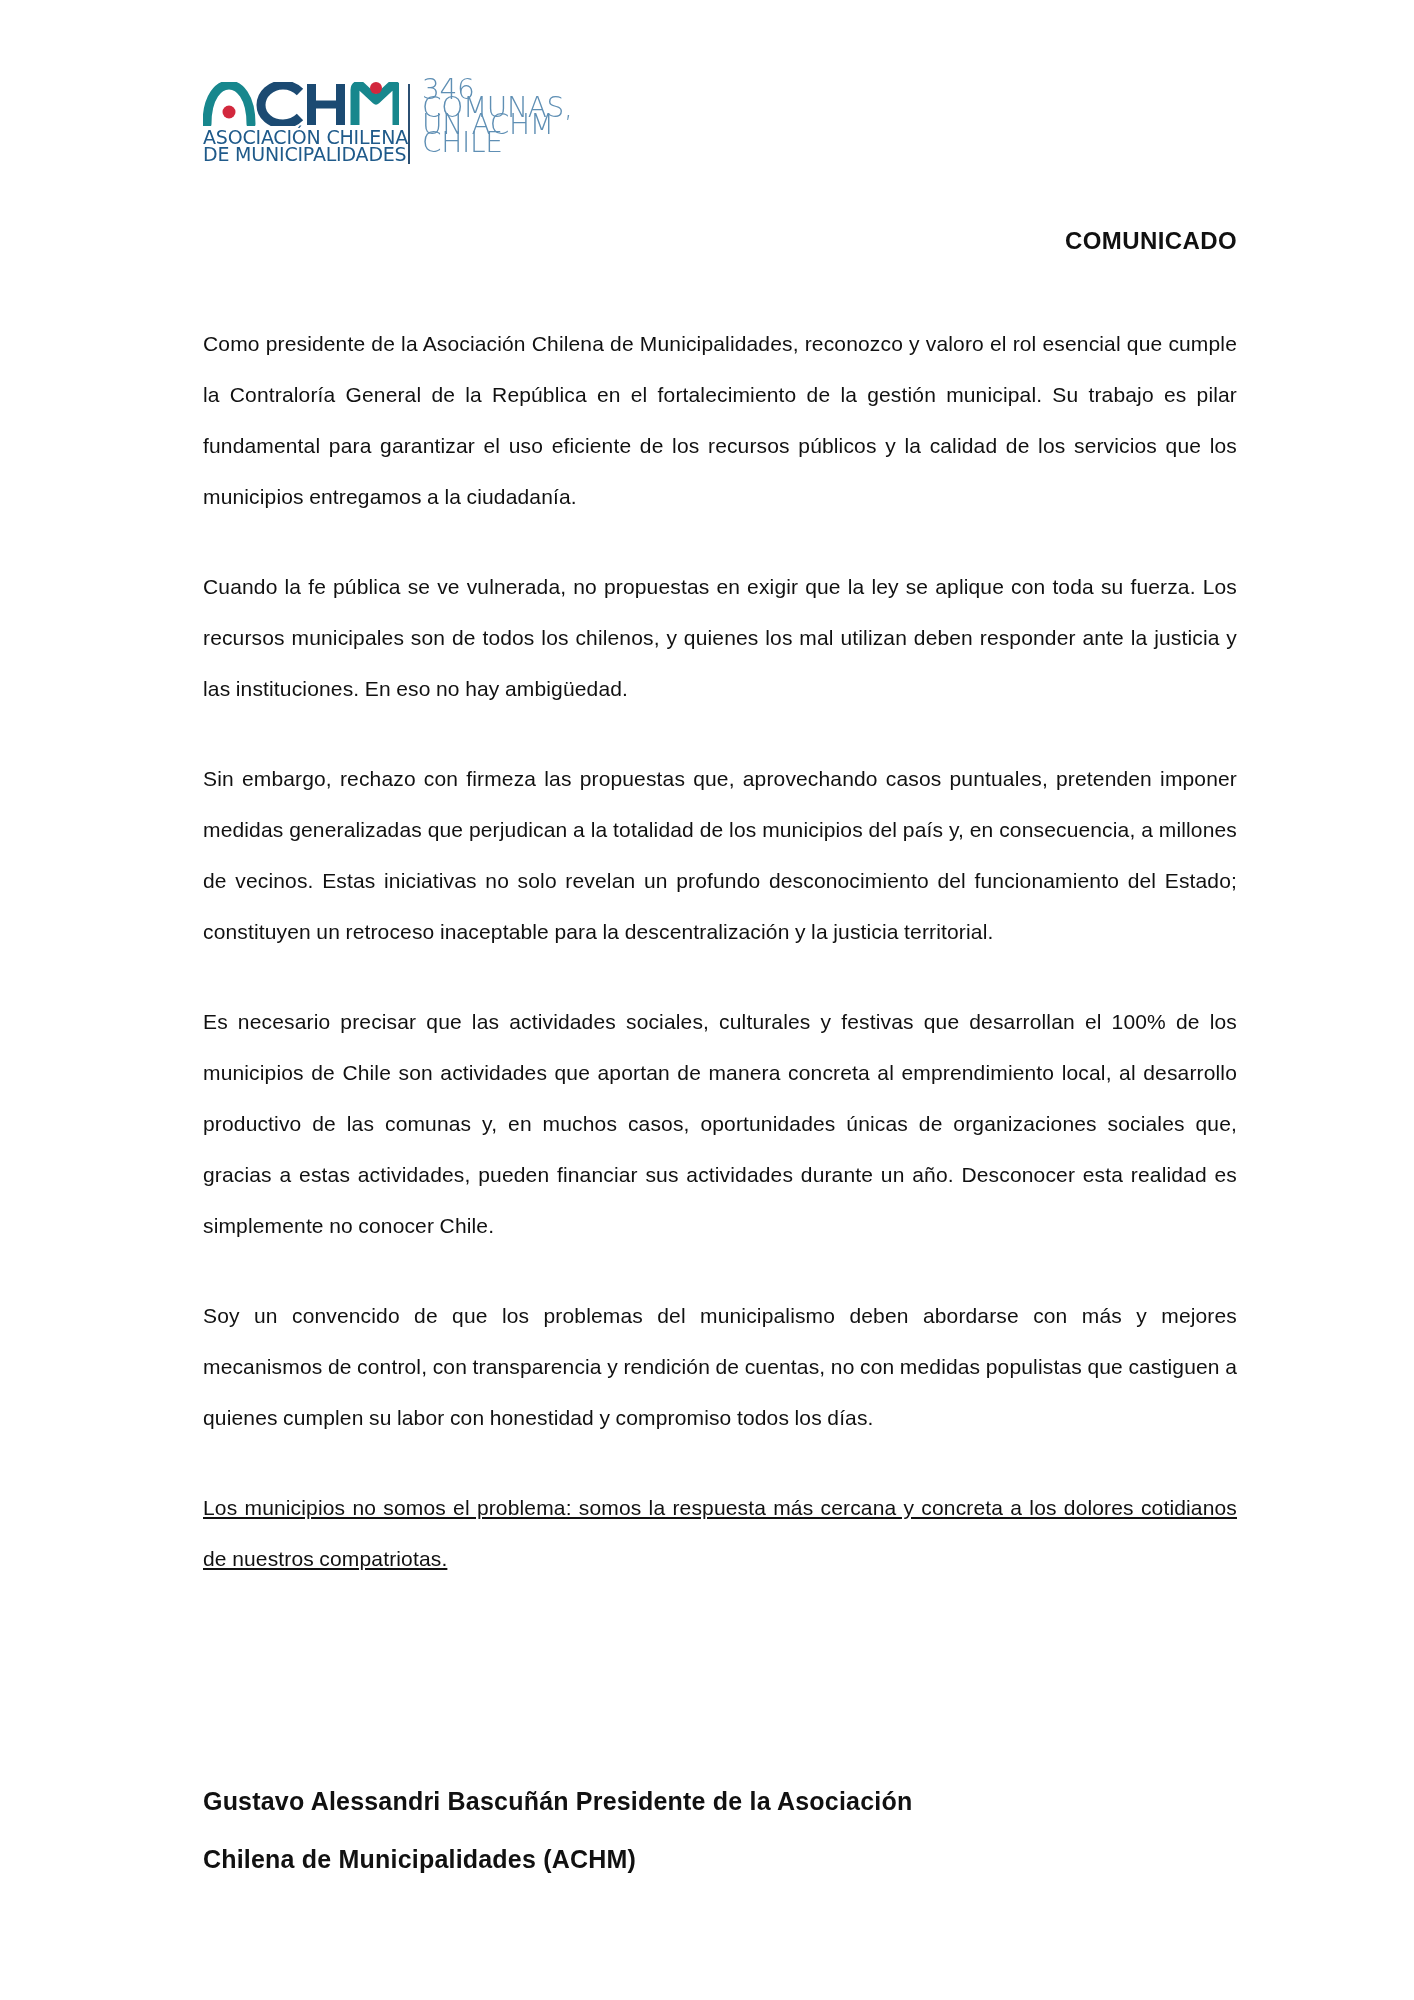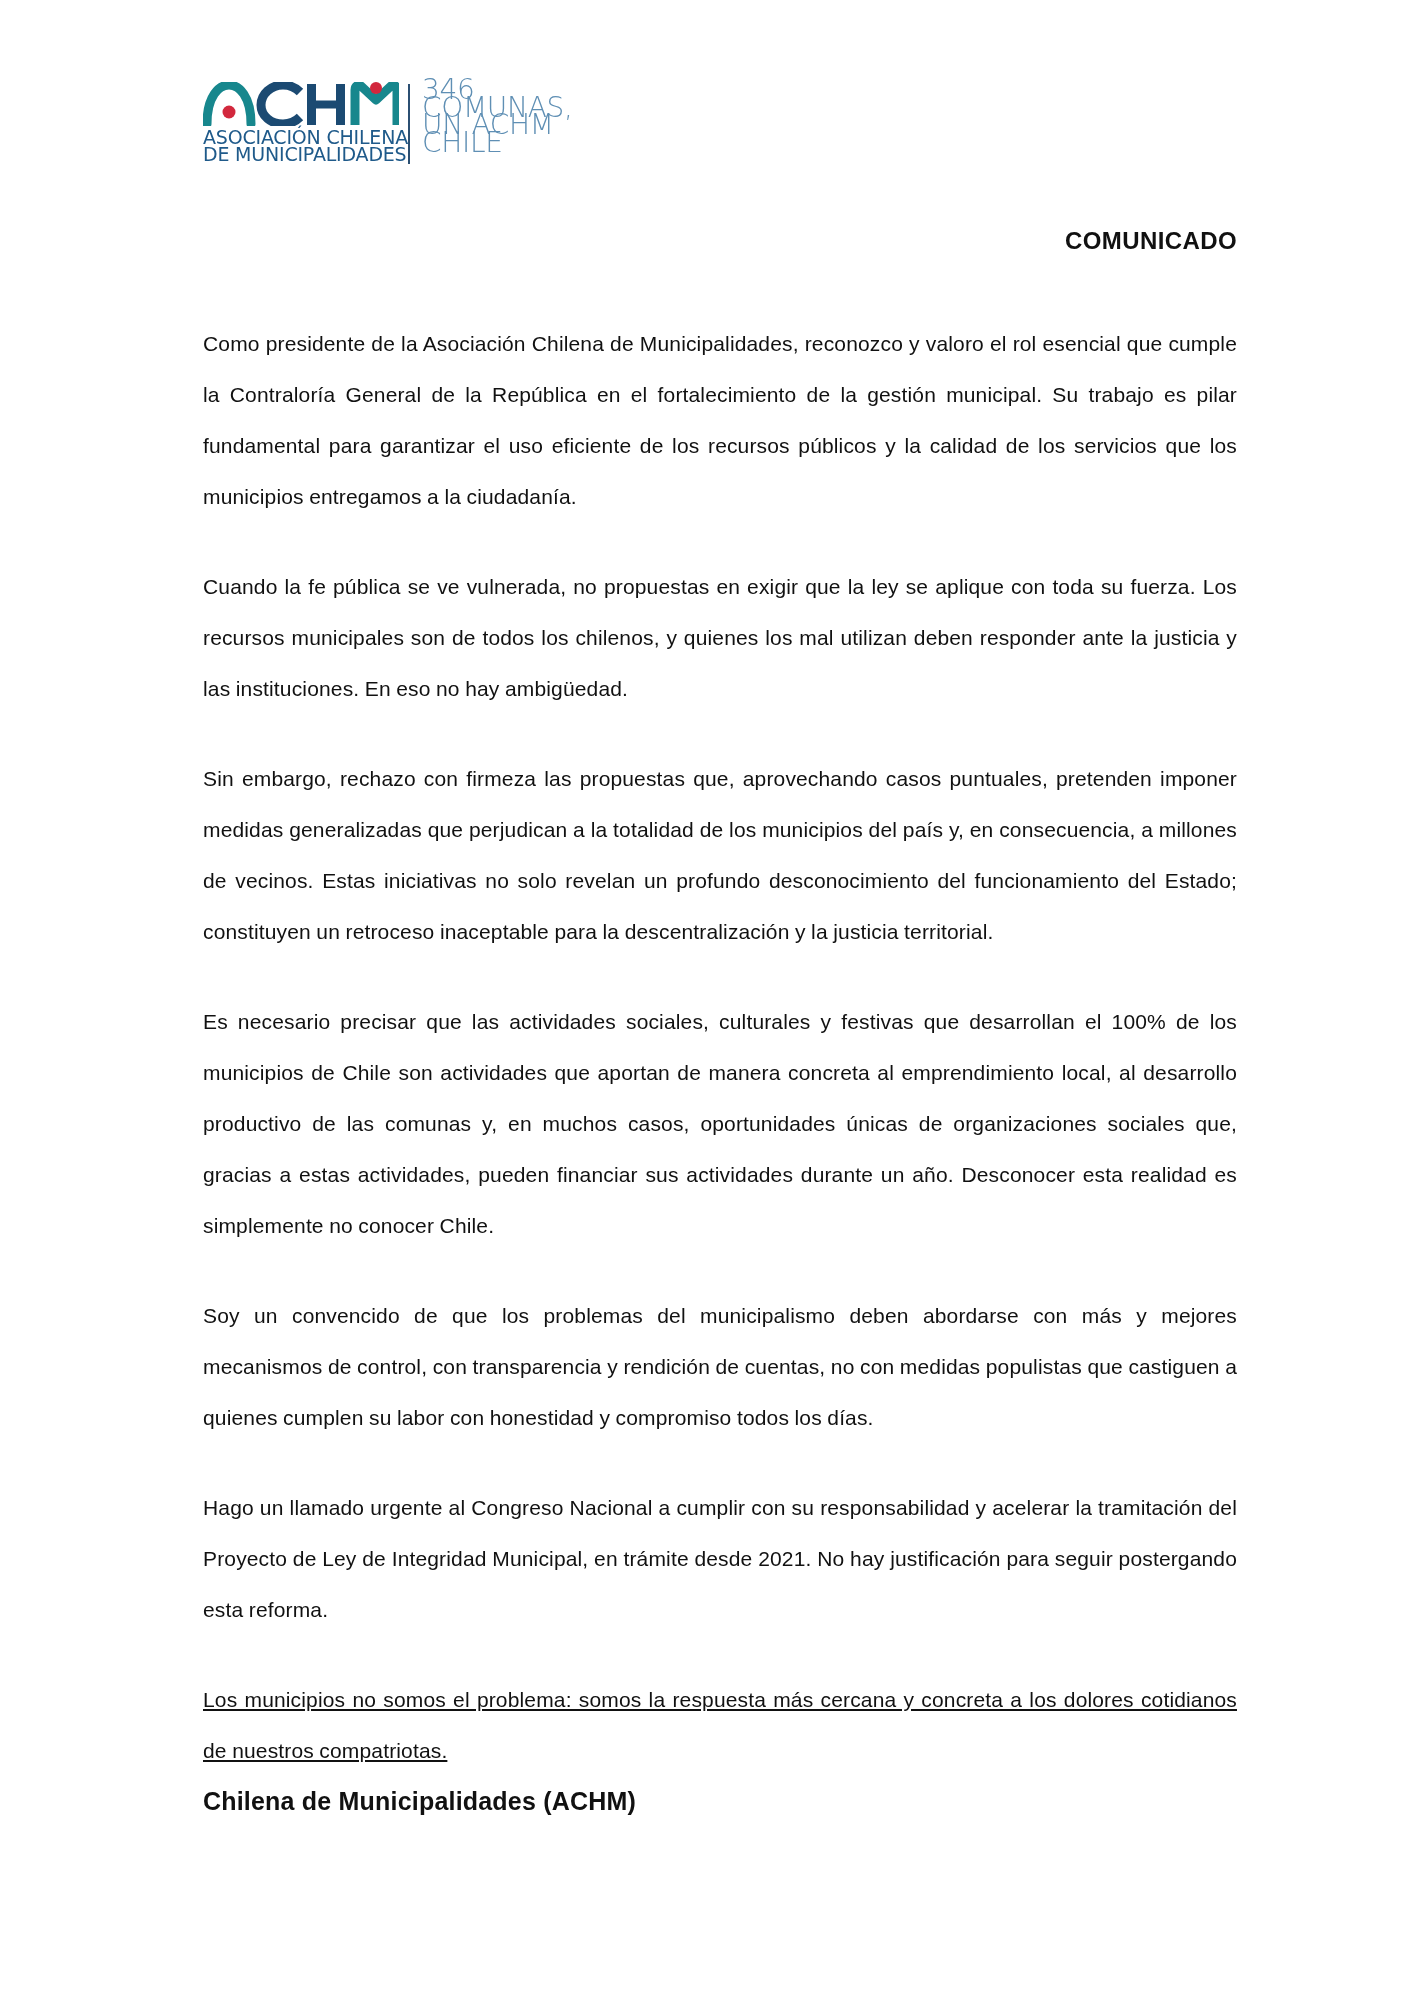--- a/index.html
+++ b/index.html
@@ -64,19 +64,19 @@
 </div>
 
 <div class="title">COMUNICADO</div>
 
 <div class="body">
   <p class="para">Como presidente de la Asociación Chilena de Municipalidades, reconozco y valoro el rol esencial que cumple la Contraloría General de la República en el fortalecimiento de la gestión municipal. Su trabajo es pilar fundamental para garantizar el uso eficiente de los recursos públicos y la calidad de los servicios que los municipios entregamos a la ciudadanía.</p>
   <p class="para">Cuando la fe pública se ve vulnerada, no propuestas en exigir que la ley se aplique con toda su fuerza. Los recursos municipales son de todos los chilenos, y quienes los mal utilizan deben responder ante la justicia y las instituciones. En eso no hay ambigüedad.</p>
   <p class="para">Sin embargo, rechazo con firmeza las propuestas que, aprovechando casos puntuales, pretenden imponer medidas generalizadas que perjudican a la totalidad de los municipios del país y, en consecuencia, a millones de vecinos. Estas iniciativas no solo revelan un profundo desconocimiento del funcionamiento del Estado; constituyen un retroceso inaceptable para la descentralización y la justicia territorial.</p>
   <p class="para">Es necesario precisar que las actividades sociales, culturales y festivas que desarrollan el 100% de los municipios de Chile son actividades que aportan de manera concreta al emprendimiento local, al desarrollo productivo de las comunas y, en muchos casos, oportunidades únicas de organizaciones sociales que, gracias a estas actividades, pueden financiar sus actividades durante un año. Desconocer esta realidad es simplemente no conocer Chile.</p>
   <p class="para">Soy un convencido de que los problemas del municipalismo deben abordarse con más y mejores mecanismos de control, con transparencia y rendición de cuentas, no con medidas populistas que castiguen a quienes cumplen su labor con honestidad y compromiso todos los días.</p>
-  <p class="para">Hago un llamado urgente al Congreso Nacional a cumplir con su responsabilidad y acelerar la tramitación del Proyecto de Ley de Integridad Municipal, en trámite desde 2021. No hay justificación para seguir postergando esta reforma.</p>
   <p class="para">Los municipios no somos el problema: somos la respuesta más cercana y concreta a los dolores cotidianos de nuestros compatriotas.</p>
 </div>
 
 <div class="signature">
+  <div class="sig-line">Gustavo Alessandri Bascuñán Presidente de la Asociación</div>
   <div class="sig-line">Chilena de Municipalidades (ACHM)</div>
 </div>
 
 </body></html>

